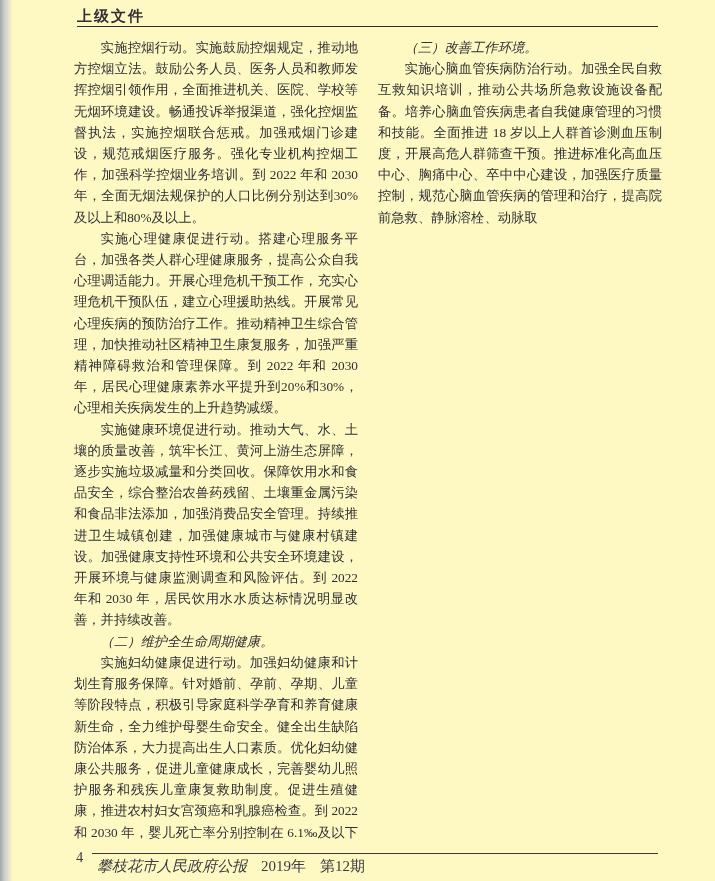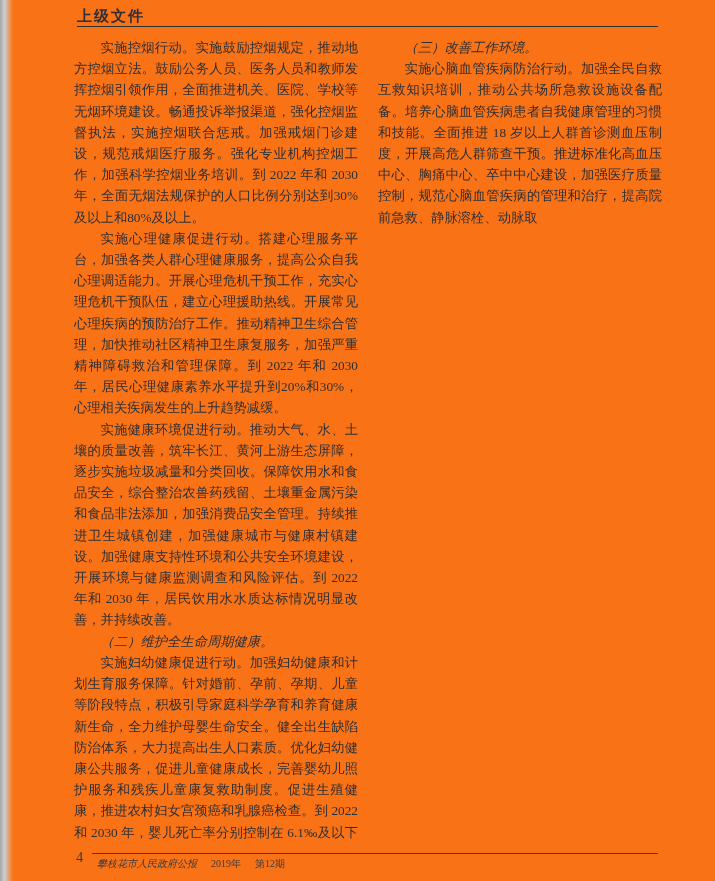--- a/index.html
+++ b/index.html
@@ -1,18 +1,18 @@
 <!DOCTYPE html>
 <html><head>
 <meta charset="utf-8">
 <style>
   html,body { margin:0; padding:0; background:#ffffff; }
   .page {
     position:relative; width:715px; height:881px; overflow:hidden;
-    background:#f97316; color:#2e2e34;
+    background:#fef9c3; color:#2e2e34;
     font-family:"Liberation Serif","DejaVu Serif",serif;
   }
   .scan-edge {
     position:absolute; left:0; top:0; bottom:0; width:13px;
     background:linear-gradient(to right,#a6a6a6 0,#cdcdcd 35%,rgba(252,252,252,0) 100%);
   }
   .header-title {
     position:absolute; left:77px; top:7px;
     font-size:15px; font-weight:bold; letter-spacing:2px;
   }
@@ -33,21 +33,21 @@
   .col p.continuation { text-indent:0; }
   .col p.section-heading { text-indent:2em; font-style:italic; }
   .page-num {
     position:absolute; left:76px; top:849px; font-size:14.5px; color:#3a3a40;
   }
   .footer-rule {
     position:absolute; left:92px; right:57px; top:853px;
     border-top:1.3px solid #3a3a40;
   }
   .footer-text {
-    position:absolute; left:97px; top:857px; font-size:10px; color:#3a3a40;
+    position:absolute; left:97px; top:857px; font-size:15px; color:#3a3a40;
     white-space:nowrap;
   }
   .footer-text .pub { font-style:italic; margin-right:14px; }
   .footer-text .year { margin-right:14px; }
 </style>
 </head>
 <body>
 
 <div class="page">
   <div class="scan-edge"></div>

